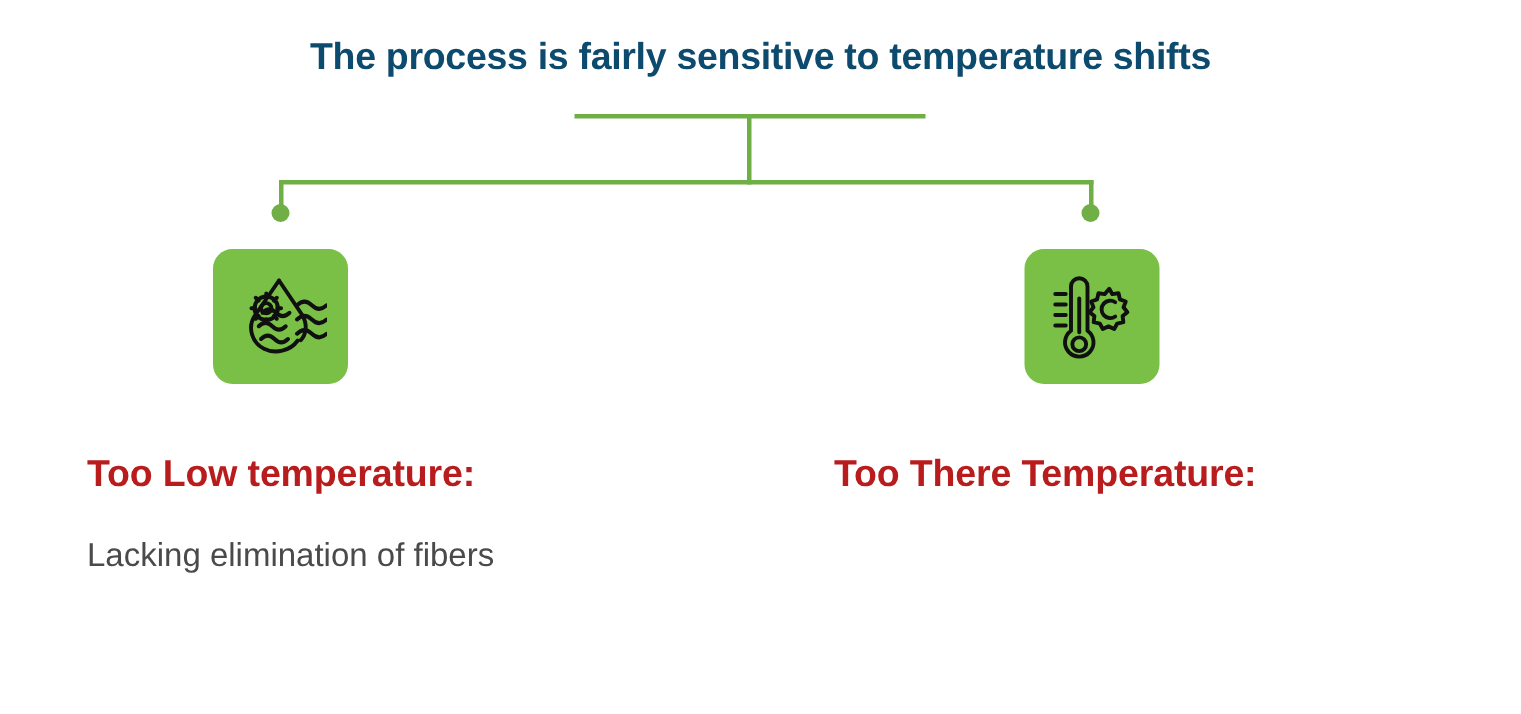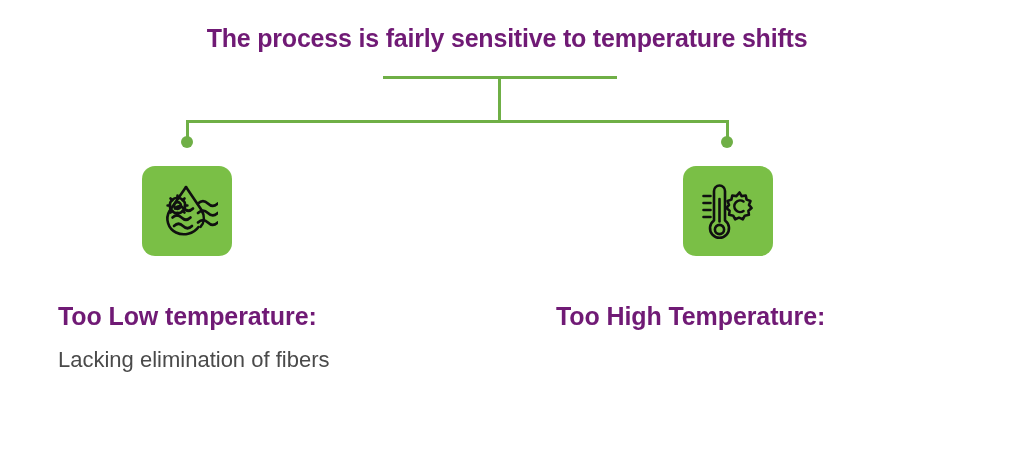--- a/index.html
+++ b/index.html
@@ -22,21 +22,21 @@
 
   
   .title {
     position: absolute;
     left: 0;
     top: 24px;
     width: 1014px;
     text-align: center;
     font-size: 25px;
     font-weight: bold;
-    color: #701a75;
+    color: #0c4a6e;
     letter-spacing: -0.2px;
     white-space: nowrap;
   }
 
   
   .accent-bar {
     position: absolute;
     left: 383px;
     top: 76px;
     width: 234px;
@@ -104,28 +104,28 @@
   .column {
     position: absolute;
     top: 300px;
   }
   .column.left  { left: 58px;  width: 420px; }
   .column.right { left: 556px; width: 420px; }
 
   .col-heading {
     font-size: 25px;
     font-weight: bold;
-    color: #701a75;
+    color: #b91c1c;
     letter-spacing: -0.1px;
     white-space: nowrap;
     line-height: 1.3;
   }
 
   .col-body {
-    margin-top: 11px;
+    margin-top: 21px;
     font-size: 22px;
     font-weight: normal;
     color: #4a4a4a;
     line-height: 1.45;
     max-width: 330px;
   }
   .column.right .col-body { max-width: 360px; }
 </style>
 </head>
 <body>
@@ -187,16 +187,16 @@
       </svg>
     </span>
   </div>
 
   <div class="column left">
     <div class="col-heading">Too Low temperature:</div>
     <div class="col-body">Lacking elimination of fibers</div>
   </div>
 
   <div class="column right">
-    <div class="col-heading">Too High Temperature:</div>
+    <div class="col-heading">Too There Temperature:</div>
   </div>
 
 </div>
 
 </body></html>

